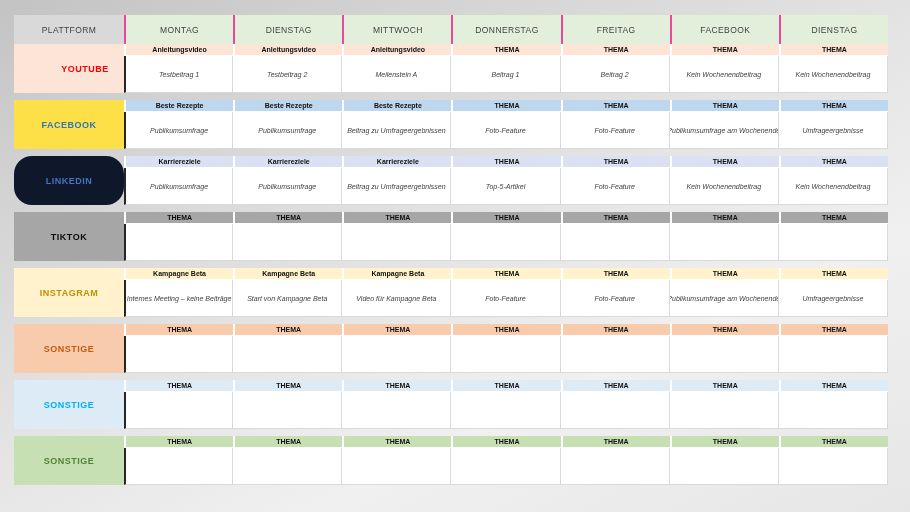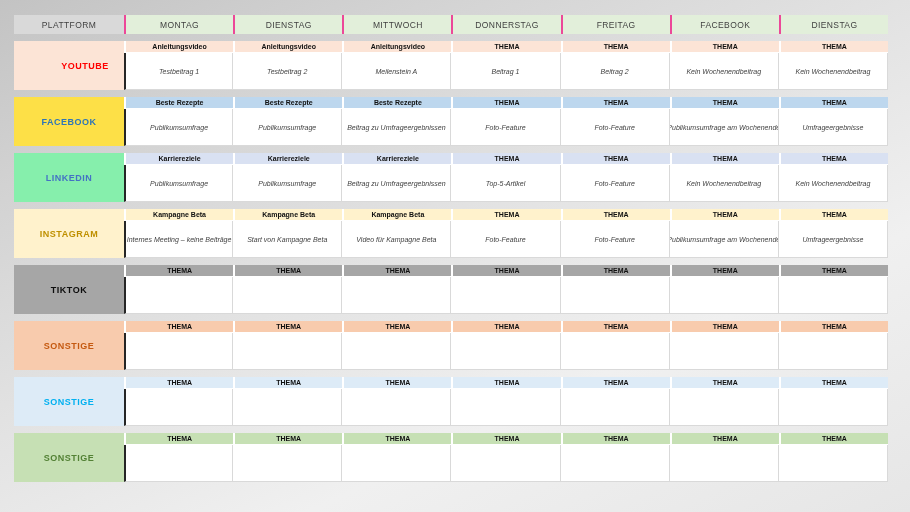--- a/index.html
+++ b/index.html
@@ -15,22 +15,21 @@
   }
   .table-wrap {
     position: absolute;
     left: 14px;
     top: 15px;
     width: 874px;
   }
   .header-row {
     display: grid;
     grid-template-columns: 110px repeat(7, 1fr);
-    height: 19px;
-    margin-bottom: 7px;
+    height: 29px;
   }
   .cell {
     display: flex;
     align-items: center;
     justify-content: center;
     text-align: center;
     overflow: hidden;
     white-space: nowrap;
   }
   .platform-header {
@@ -124,71 +123,71 @@
       <div class="cell theme-cell" style="background: rgb(189, 215, 238);">THEMA</div>
       <div class="cell post-cell first">Publikumsumfrage</div>
       <div class="cell post-cell">Publikumsumfrage</div>
       <div class="cell post-cell">Beitrag zu Umfrageergebnissen</div>
       <div class="cell post-cell">Foto-Feature</div>
       <div class="cell post-cell">Foto-Feature</div>
       <div class="cell post-cell">Publikumsumfrage am Wochenende</div>
       <div class="cell post-cell">Umfrageergebnisse</div>
     </div>
     <div class="group">
-      <div class="cell label-cell" style="background: #86efac; color: rgb(68, 114, 196);">LINKEDIN</div>
+      <div class="cell label-cell" style="background: #0f172a; color: rgb(68, 114, 196); border-radius: 18px;">LINKEDIN</div>
       <div class="cell theme-cell" style="background: rgb(217, 225, 242); border-left: 2px solid rgb(255, 255, 255);">Karriereziele</div>
       <div class="cell theme-cell" style="background: rgb(217, 225, 242);">Karriereziele</div>
       <div class="cell theme-cell" style="background: rgb(217, 225, 242);">Karriereziele</div>
       <div class="cell theme-cell" style="background: rgb(217, 225, 242);">THEMA</div>
       <div class="cell theme-cell" style="background: rgb(217, 225, 242);">THEMA</div>
       <div class="cell theme-cell" style="background: rgb(217, 225, 242);">THEMA</div>
       <div class="cell theme-cell" style="background: rgb(217, 225, 242);">THEMA</div>
       <div class="cell post-cell first">Publikumsumfrage</div>
       <div class="cell post-cell">Publikumsumfrage</div>
       <div class="cell post-cell">Beitrag zu Umfrageergebnissen</div>
       <div class="cell post-cell">Top-5-Artikel</div>
       <div class="cell post-cell">Foto-Feature</div>
       <div class="cell post-cell">Kein Wochenendbeitrag</div>
       <div class="cell post-cell">Kein Wochenendbeitrag</div>
     </div>
     <div class="group">
+      <div class="cell label-cell" style="background: rgb(166, 166, 166); color: rgb(13, 13, 13);">TIKTOK</div>
+      <div class="cell theme-cell" style="background: rgb(166, 166, 166); border-left: 2px solid rgb(255, 255, 255);">THEMA</div>
+      <div class="cell theme-cell" style="background: rgb(166, 166, 166);">THEMA</div>
+      <div class="cell theme-cell" style="background: rgb(166, 166, 166);">THEMA</div>
+      <div class="cell theme-cell" style="background: rgb(166, 166, 166);">THEMA</div>
+      <div class="cell theme-cell" style="background: rgb(166, 166, 166);">THEMA</div>
+      <div class="cell theme-cell" style="background: rgb(166, 166, 166);">THEMA</div>
+      <div class="cell theme-cell" style="background: rgb(166, 166, 166);">THEMA</div>
+      <div class="cell post-cell first"></div>
+      <div class="cell post-cell"></div>
+      <div class="cell post-cell"></div>
+      <div class="cell post-cell"></div>
+      <div class="cell post-cell"></div>
+      <div class="cell post-cell"></div>
+      <div class="cell post-cell"></div>
+    </div>
+    <div class="group">
       <div class="cell label-cell" style="background: rgb(255, 242, 204); color: rgb(191, 144, 0);">INSTAGRAM</div>
       <div class="cell theme-cell" style="background: rgb(255, 242, 204); border-left: 2px solid rgb(255, 255, 255);">Kampagne Beta</div>
       <div class="cell theme-cell" style="background: rgb(255, 242, 204);">Kampagne Beta</div>
       <div class="cell theme-cell" style="background: rgb(255, 242, 204);">Kampagne Beta</div>
       <div class="cell theme-cell" style="background: rgb(255, 242, 204);">THEMA</div>
       <div class="cell theme-cell" style="background: rgb(255, 242, 204);">THEMA</div>
       <div class="cell theme-cell" style="background: rgb(255, 242, 204);">THEMA</div>
       <div class="cell theme-cell" style="background: rgb(255, 242, 204);">THEMA</div>
       <div class="cell post-cell first">Internes Meeting – keine Beiträge</div>
       <div class="cell post-cell">Start von Kampagne Beta</div>
       <div class="cell post-cell">Video für Kampagne Beta</div>
       <div class="cell post-cell">Foto-Feature</div>
       <div class="cell post-cell">Foto-Feature</div>
       <div class="cell post-cell">Publikumsumfrage am Wochenende</div>
       <div class="cell post-cell">Umfrageergebnisse</div>
     </div>
     <div class="group">
-      <div class="cell label-cell" style="background: rgb(166, 166, 166); color: rgb(13, 13, 13);">TIKTOK</div>
-      <div class="cell theme-cell" style="background: rgb(166, 166, 166); border-left: 2px solid rgb(255, 255, 255);">THEMA</div>
-      <div class="cell theme-cell" style="background: rgb(166, 166, 166);">THEMA</div>
-      <div class="cell theme-cell" style="background: rgb(166, 166, 166);">THEMA</div>
-      <div class="cell theme-cell" style="background: rgb(166, 166, 166);">THEMA</div>
-      <div class="cell theme-cell" style="background: rgb(166, 166, 166);">THEMA</div>
-      <div class="cell theme-cell" style="background: rgb(166, 166, 166);">THEMA</div>
-      <div class="cell theme-cell" style="background: rgb(166, 166, 166);">THEMA</div>
-      <div class="cell post-cell first"></div>
-      <div class="cell post-cell"></div>
-      <div class="cell post-cell"></div>
-      <div class="cell post-cell"></div>
-      <div class="cell post-cell"></div>
-      <div class="cell post-cell"></div>
-      <div class="cell post-cell"></div>
-    </div>
-    <div class="group">
       <div class="cell label-cell" style="background: rgb(248, 203, 173); color: rgb(197, 90, 17);">SONSTIGE</div>
       <div class="cell theme-cell" style="background: rgb(248, 203, 173); border-left: 2px solid rgb(255, 255, 255);">THEMA</div>
       <div class="cell theme-cell" style="background: rgb(248, 203, 173);">THEMA</div>
       <div class="cell theme-cell" style="background: rgb(248, 203, 173);">THEMA</div>
       <div class="cell theme-cell" style="background: rgb(248, 203, 173);">THEMA</div>
       <div class="cell theme-cell" style="background: rgb(248, 203, 173);">THEMA</div>
       <div class="cell theme-cell" style="background: rgb(248, 203, 173);">THEMA</div>
       <div class="cell theme-cell" style="background: rgb(248, 203, 173);">THEMA</div>
       <div class="cell post-cell first"></div>
       <div class="cell post-cell"></div>

